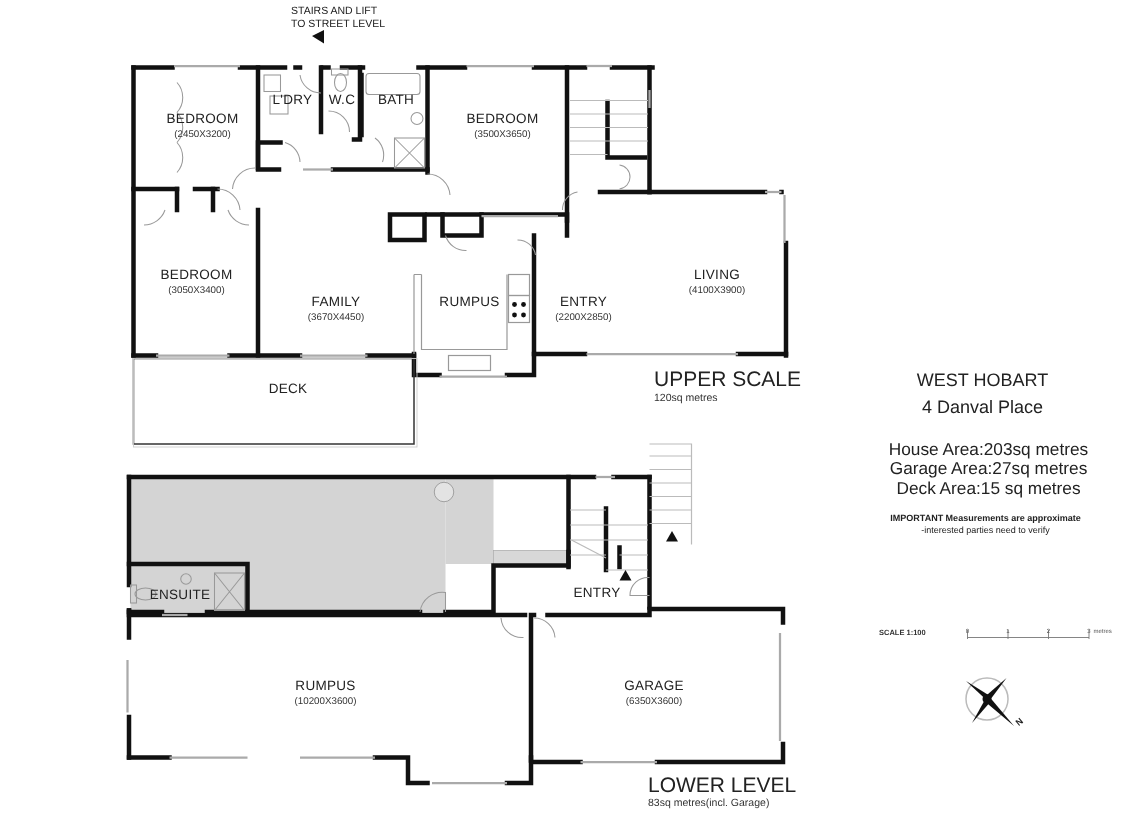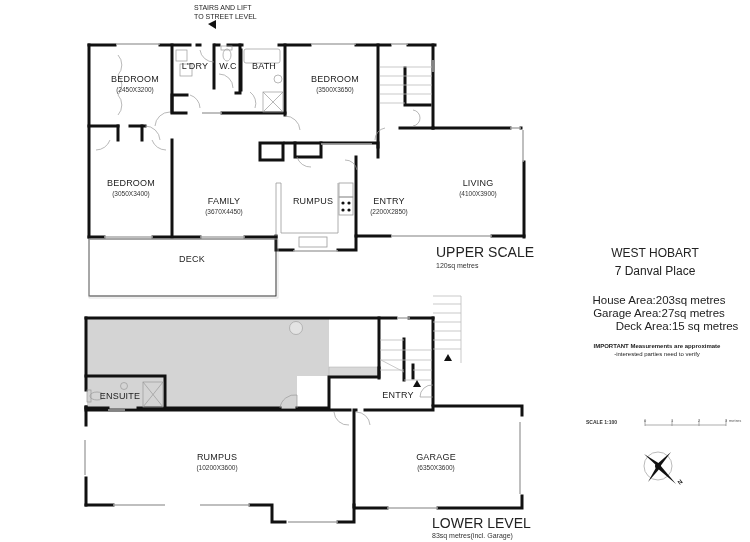--- a/index.html
+++ b/index.html
@@ -237,24 +237,24 @@
 <div class="lbl room" style="left:398px;top:390px;">ENTRY</div>
 <div class="lbl room" style="left:217px;top:452px;">RUMPUS</div>
 <div class="lbl dim" style="left:217px;top:464px;">(10200X3600)</div>
 <div class="lbl room" style="left:436px;top:452px;">GARAGE</div>
 <div class="lbl dim" style="left:436px;top:464px;">(6350X3600)</div>
 
 <div class="lbl level" style="left:432px;top:515px;transform:none;">LOWER LEVEL</div>
 <div class="lbl levsub" style="left:432px;top:532px;transform:none;">83sq metres(incl. Garage)</div>
 
 <div class="lbl title" style="left:655px;top:246px;">WEST HOBART</div>
-<div class="lbl sub" style="left:655px;top:264px;">7 Danval Place</div>
+<div class="lbl sub" style="left:655px;top:264px;">4 Danval Place</div>
 <div class="lbl area" style="left:659px;top:294px;">House Area:203sq metres</div>
 <div class="lbl area" style="left:659px;top:307px;">Garage Area:27sq metres</div>
-<div class="lbl area" style="left:677px;top:320px;text-align:center;">Deck Area:15 sq metres</div>
+<div class="lbl area" style="left:659px;top:320px;text-align:center;">Deck Area:15 sq metres</div>
 <div class="lbl imp" style="left:657px;top:342px;">IMPORTANT Measurements are approximate</div>
 <div class="lbl imp" style="left:657px;top:350px;font-weight:normal;">-interested parties need to verify</div>
 
 <div class="lbl scale" style="left:586px;top:419px;transform:none;">SCALE 1:100</div>
 <div class="lbl tiny" style="left:645px;top:418px;">0</div>
 <div class="lbl tiny" style="left:672px;top:418px;">1</div>
 <div class="lbl tiny" style="left:699px;top:418px;">2</div>
 <div class="lbl tiny" style="left:726px;top:418px;">3</div>
 <div class="lbl tiny" style="left:729px;top:418px;transform:none;">metres</div>
 

